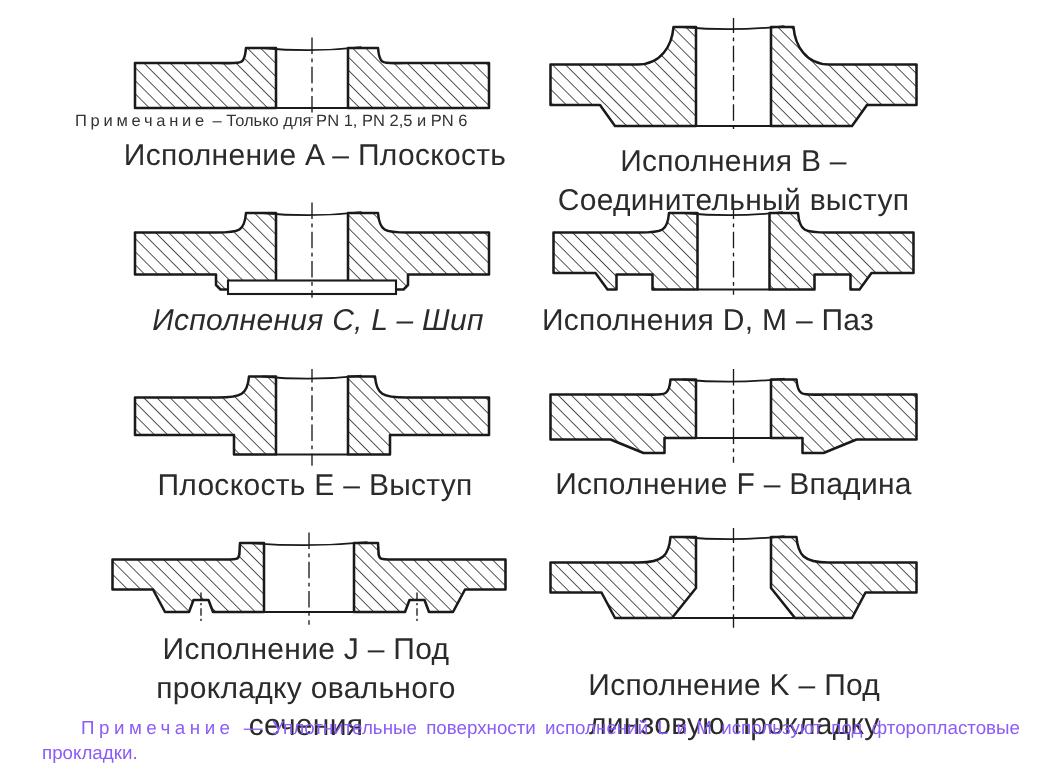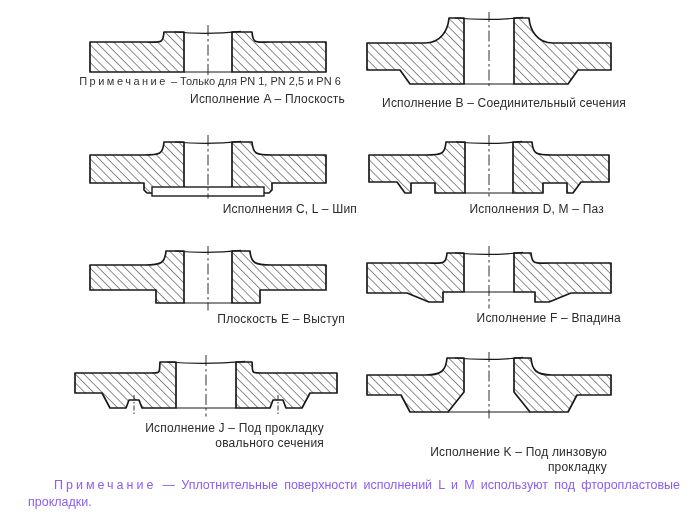--- a/index.html
+++ b/index.html
@@ -4,43 +4,43 @@
 <style>
   html,body{margin:0;padding:0;}
   body{
     width:700px;height:517px;position:relative;overflow:hidden;
     background:#ffffff;
     font-family:"Liberation Sans", sans-serif;
     color:#2a2a2a;
   }
   .fig{position:absolute;}
   .cap{
-    position:absolute;font-size:12px;line-height:1.28;text-align:right;
+    position:absolute;font-size:20px;line-height:1.28;text-align:center;
     color:#2b2b2b;letter-spacing:.2px;
   }
   .subnote{
-    position:absolute;font-size:11px;color:#333;text-align:center;white-space:nowrap;
+    position:absolute;font-size:11px;color:#333;text-align:left;white-space:nowrap;
   }
   .subnote .sp-label{letter-spacing:2.5px;}
   .footnote{
     position:absolute;left:28px;top:477px;width:652px;
     font-size:12.5px;line-height:1.38;color:#8b5cf6;
     text-align:justify;text-indent:26px;
   }
   .footnote .sp-label{letter-spacing:3px;}
   svg{display:block;}
   
   #figA{left:85px;top:14px;}   #figB{left:363px;top:12px;}
   #figC{left:85px;top:128px;}  #figD{left:363px;top:128px;}
   #figE{left:85px;top:246px;}  #figF{left:363px;top:246px;}
   #figJ{left:70px;top:352px;}  #figK{left:363px;top:352px;}
   #noteA{left:50px;top:75px;width:320px;}
   #capA{left:75px;top:92px;width:270px;}
   #capB{left:352px;top:96px;width:274px;}
-  #capC{left:87px;top:202px;width:270px;}
+  #capC{left:77px;top:202px;width:270px;font-style:italic;}
   #capD{left:340px;top:202px;width:264px;}
   #capE{left:75px;top:312px;width:270px;}
   #capF{left:357px;top:311px;width:264px;}
   #capJ{left:84px;top:421px;width:240px;}
   #capK{left:372px;top:445px;width:235px;}
 </style>
 </head>
 <body>
 
 <svg width="0" height="0" style="position:absolute" aria-hidden="true">
@@ -122,21 +122,21 @@
       <path d="M 151 6 L 168 6 C 169 18 173 23 189 23 L 248 23 L 248 43 L 214 43 L 205 60 L 167 60 L 151 40 Z" fill="url(#hatch)" stroke="#1a1a1a" stroke-width="1.7" stroke-linejoin="round"></path>
       <path d="M 92 6 Q 126 9.2 160 5.4" fill="none" stroke="#1a1a1a" stroke-width="1.2"></path>
       <line x1="85" x2="167" y1="60" y2="60" stroke="#1a1a1a" stroke-width="1.2"></line>
       <line x1="126" x2="126" y1="-1" y2="66.5" stroke="#1a1a1a" stroke-width="0.9" stroke-dasharray="11 3 2.5 3"></line>
     </svg>
 </div>
 
 <div class="subnote" id="noteA"><span class="sp-label">Примечание</span><span> – Только для PN 1, PN 2,5 и PN 6</span></div>
 
 <div class="cap" id="capA">Исполнение A – Плоскость</div>
-<div class="cap" id="capB">Исполнение B – Соединительный сечения</div>
+<div class="cap" id="capB">Исполнения B – Соединительный выступ</div>
 <div class="cap" id="capC">Исполнения C, L – Шип</div>
 <div class="cap" id="capD">Исполнения D, M – Паз</div>
 <div class="cap" id="capE">Плоскость E – Выступ</div>
 <div class="cap" id="capF">Исполнение F – Впадина</div>
 <div class="cap" id="capJ">Исполнение J – Под прокладку овального сечения</div>
 <div class="cap" id="capK">Исполнение K – Под линзовую прокладку</div>
 
 <div class="footnote"><span class="sp-label">Примечание</span><span> — Уплотнительные поверхности исполнений L и M используют под фторопластовые прокладки.</span></div>
 
 </body></html>

